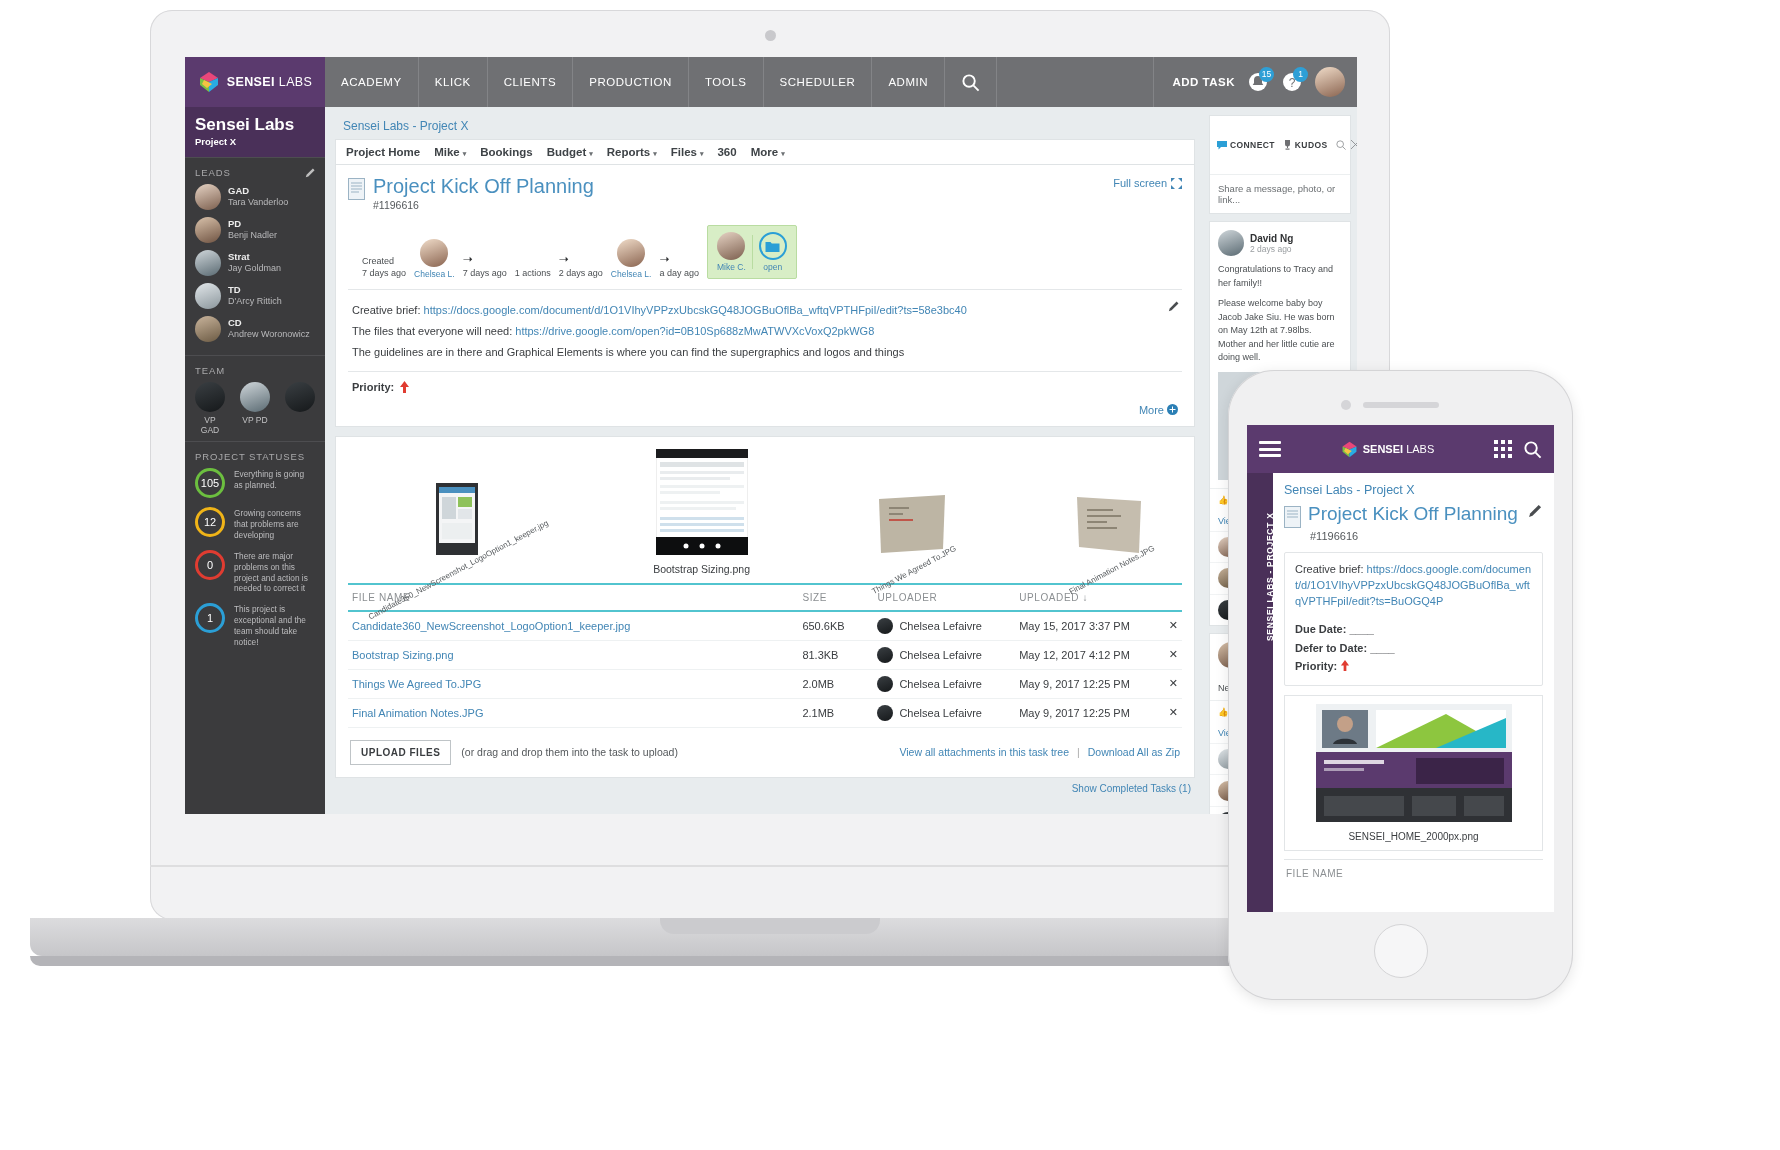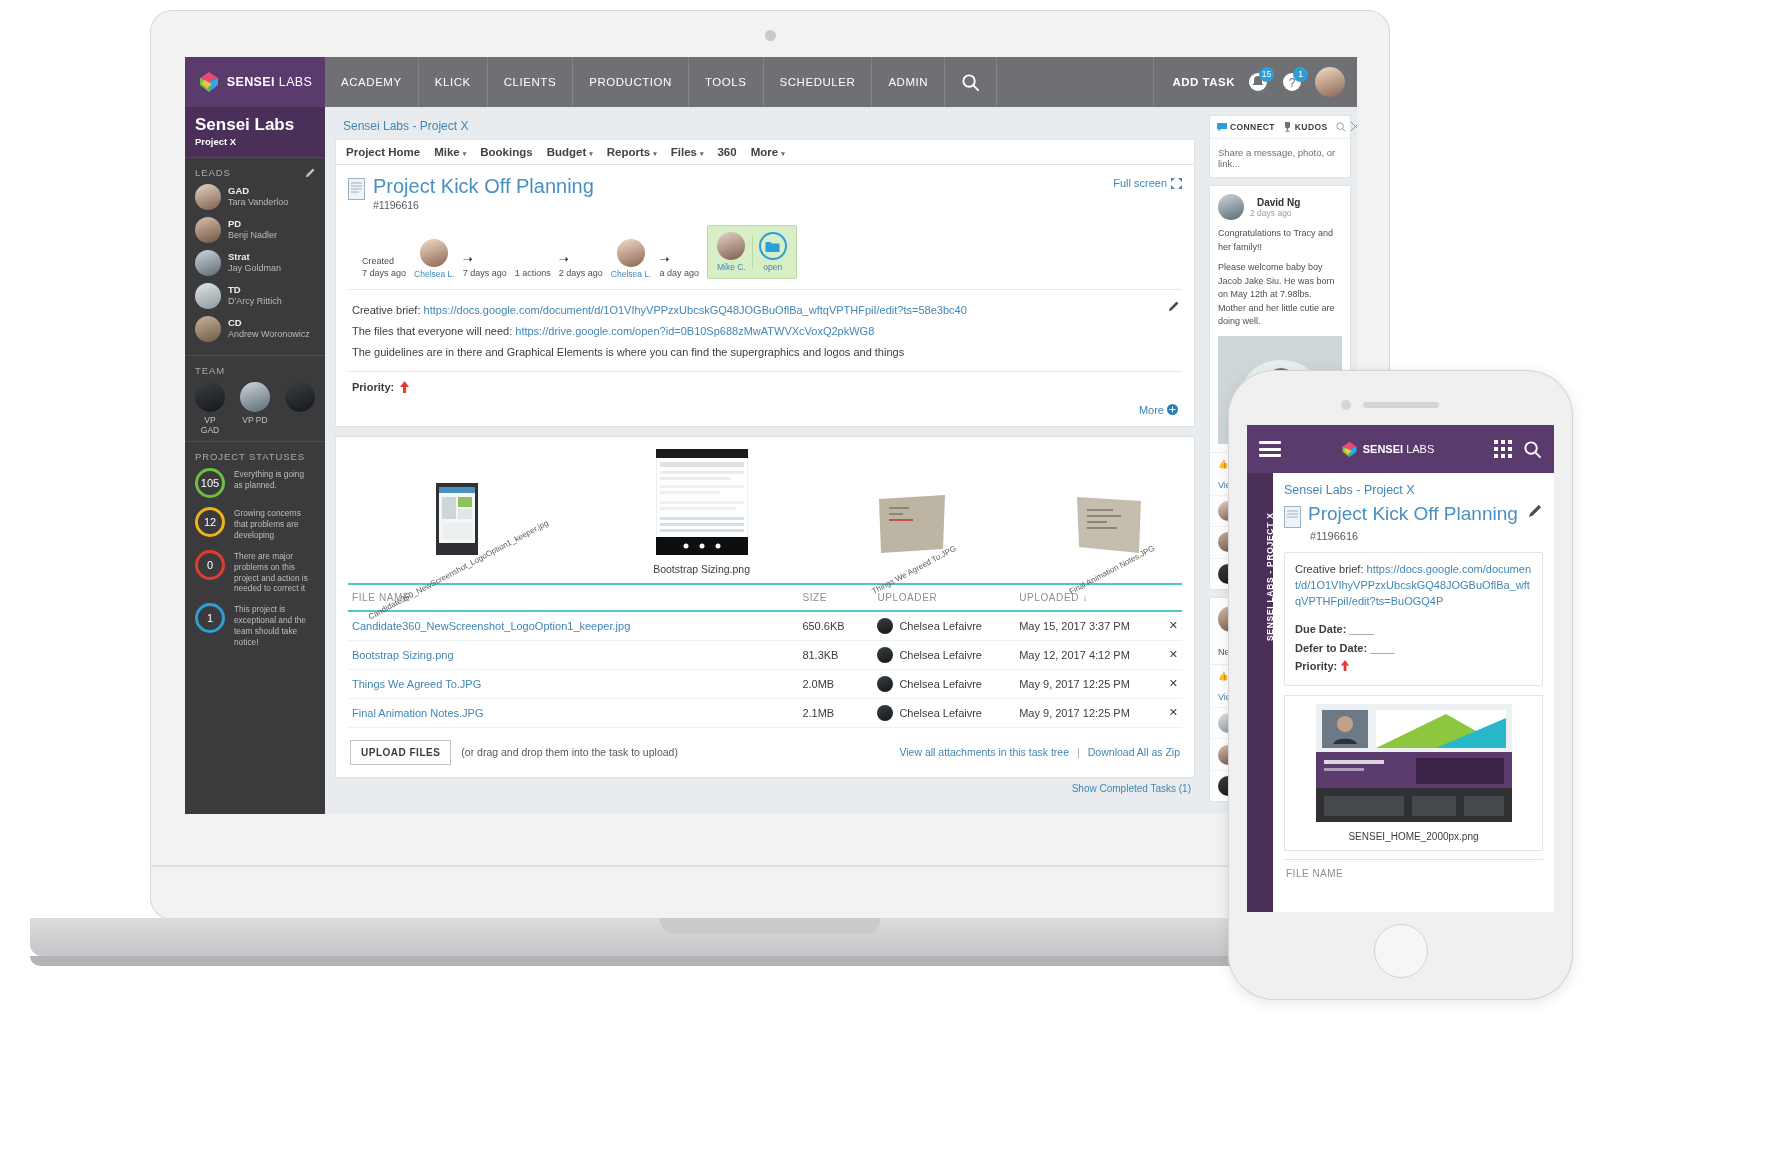--- a/index.html
+++ b/index.html
@@ -137,28 +137,28 @@
   .hint { font-size:10.5px; color:#55595c;}
   .up-right { margin-left:auto; font-size:10.5px; color:#4286b5; display:flex; gap:8px;}
   .up-right .sep { color:#aaa; }
 
   .showcompleted { text-align:right; font-size:10px; color:#4286b5; padding:5px 4px 3px 0;}
   .caret { font-size:7px; color:#6c7073; margin-left:3px;}
 
   
   .rpanel { position:absolute; left:1020px; top:50px; width:152px; height:707px; background:#e8ecee; padding:8px 6px 0 4px; overflow:hidden;}
   .rp-card { background:#fff; border:1px solid #dfe3e5; margin-bottom:7px;}
-  .rp-tabs { display:flex; align-items:center; padding:6px 7px; border-bottom:1px solid #eceff0; gap:8px;}
+  .rp-tabs { display:flex; align-items:center; padding:24px 7px; border-bottom:1px solid #eceff0; gap:8px;}
   .rp-tab { font-size:8.5px; color:#3a3d40; letter-spacing:.4px; display:flex; gap:3px; align-items:center; font-weight:bold;}
   .rp-tools { margin-left:auto; display:flex; gap:5px; color:#8b8f92; font-size:9px;}
   .rp-share { padding:8px 8px; font-size:9.5px; color:#6b6f72;}
   .post { padding:8px 8px;}
   .post-head { display:flex; gap:6px; align-items:center;}
   .post-av { width:26px; height:26px; border-radius:50%; overflow:hidden; background:#7b8c95; flex:0 0 26px;}
-  .post-nm { font-size:10px; font-weight:bold; color:#2f3133;margin-left:7px;}
+  .post-nm { font-size:10px; font-weight:bold; color:#2f3133;}
   .post-tm { font-size:8.5px; color:#9a9ea1;}
   .post-bd { font-size:9px; color:#4b4f52; line-height:1.5; margin-top:7px;}
   .post-img { margin-top:7px; height:108px; background:#cbd3d8; position:relative; overflow:hidden;}
   .post-meta { display:flex; gap:10px; align-items:center; padding:6px 8px; font-size:8.5px; color:#6b6f72; border-top:1px solid #eceff0;}
   .viewmore { font-size:9px; color:#4286b5; padding:5px 8px;}
   .cmt { display:flex; gap:6px; align-items:center; padding:5px 8px; border-top:1px solid #f1f3f4;}
   .cmt-av { width:20px; height:20px; border-radius:50%; overflow:hidden; background:#8a7e76; flex:0 0 20px;}
   .cmt-nm { font-size:8.5px; font-weight:bold; color:#2f3133; line-height:1.25;}
   .cmt-tx { font-size:8px; color:#8a8e91; line-height:1.25;}
   .news { font-size:9px; color:#4b4f52; padding:7px 8px;}

